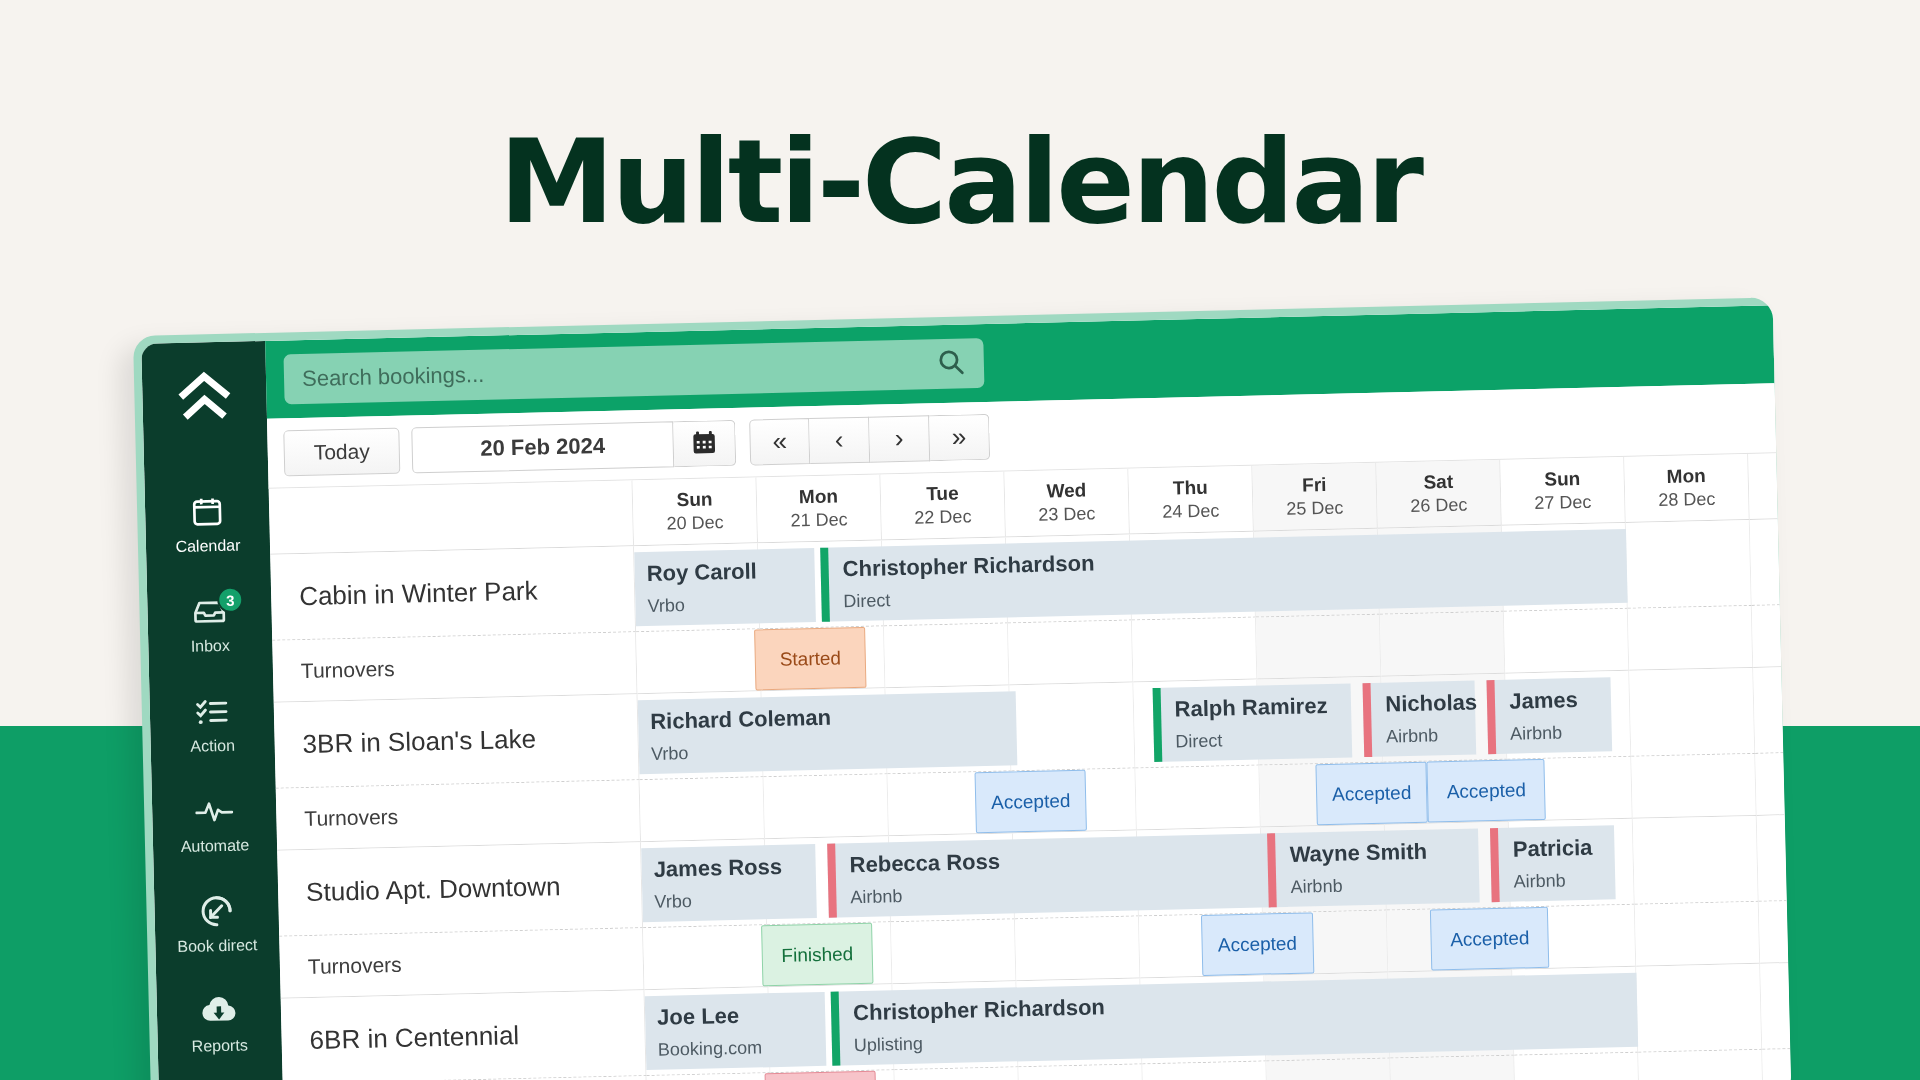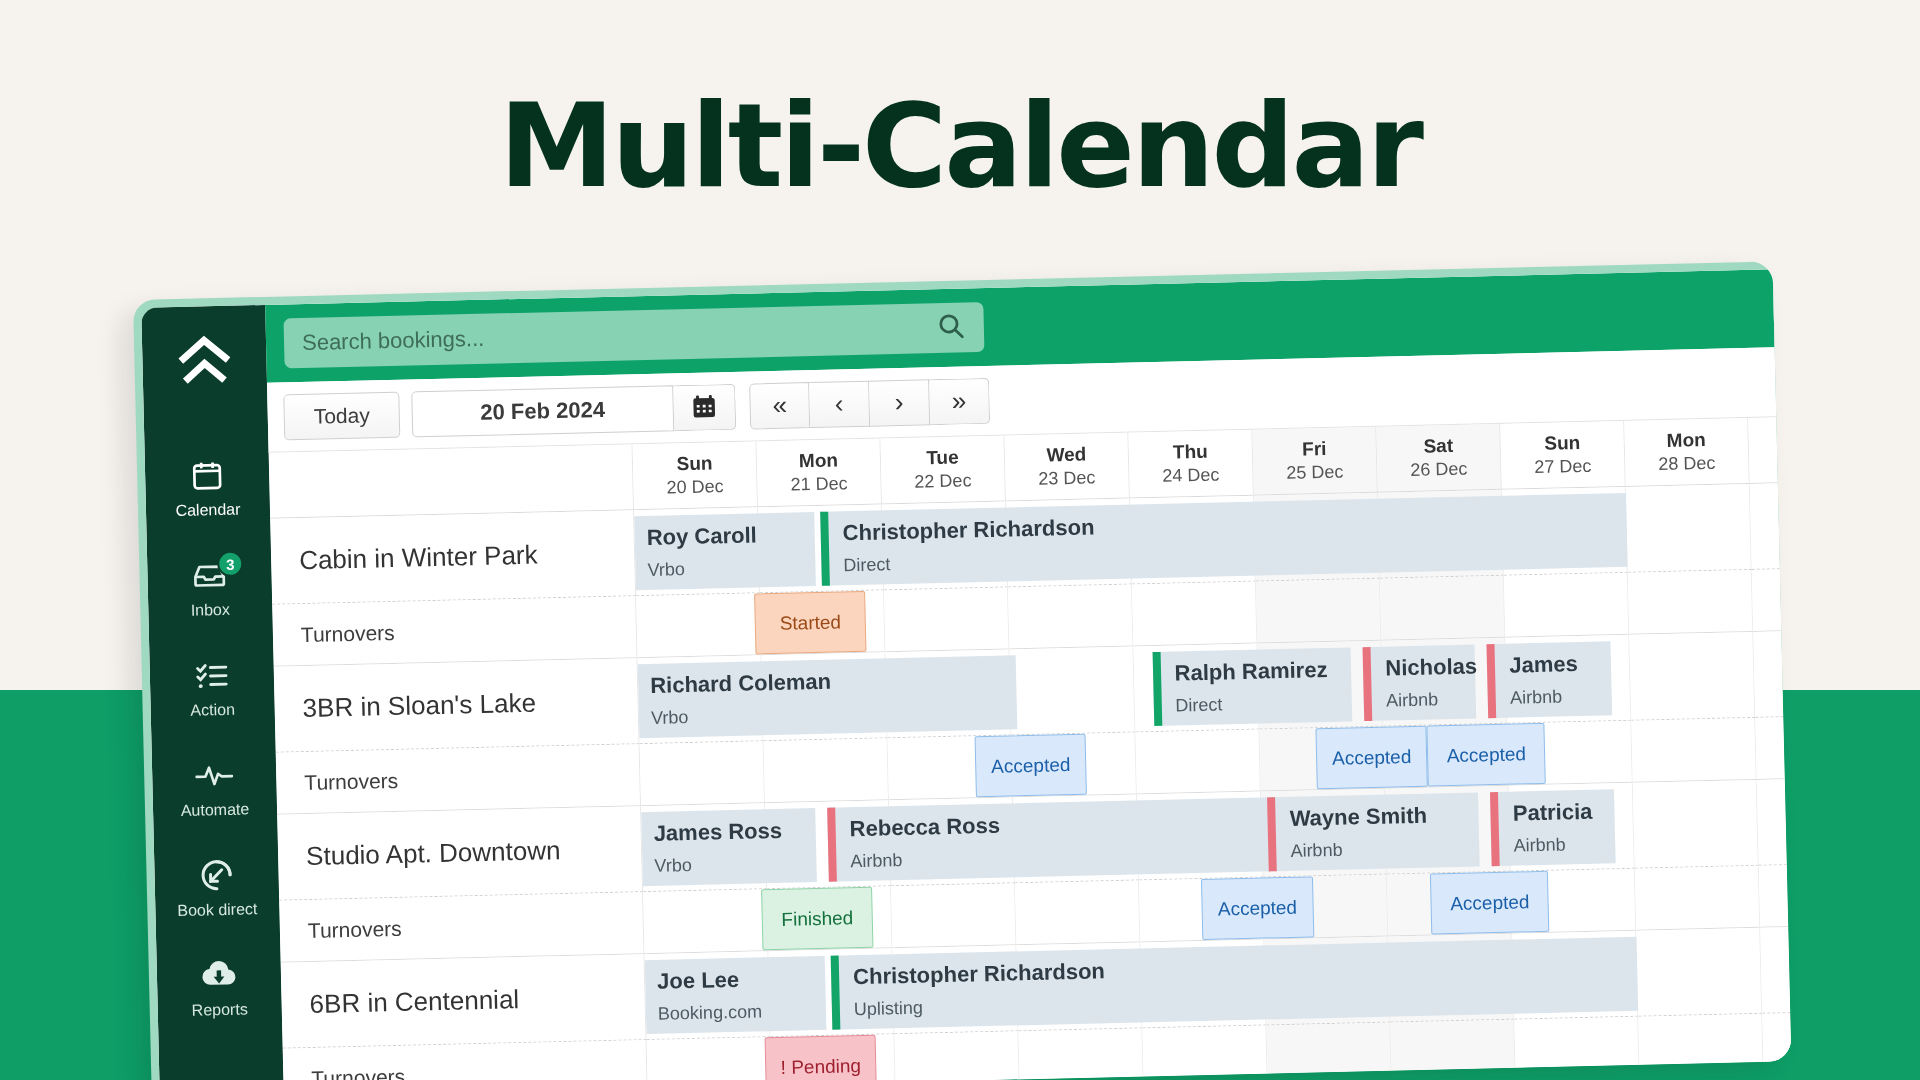--- a/index.html
+++ b/index.html
@@ -4,21 +4,21 @@
 <style>
   * { box-sizing: border-box; margin: 0; padding: 0; }
   html, body {
     width: 1920px; height: 1080px;
     overflow: hidden;
     background: #f6f3ef;
     font-family: "Liberation Sans", sans-serif;
   }
 
   
-  .page { position: relative; width: 1920px; height: 920px; background: #f6f3ef; }
+  .page { position: relative; width: 1920px; height: 920px; background: #f6f3ef; margin-top: 36px; }
 
   .green-band {
     position: absolute; left: 0; top: 690px; width: 1920px; height: 390px;
     background: #0e9e66;
   }
 
   
   .headline {
     position: absolute; left: 0; top: 88px; width: 1920px;
     text-align: center;

